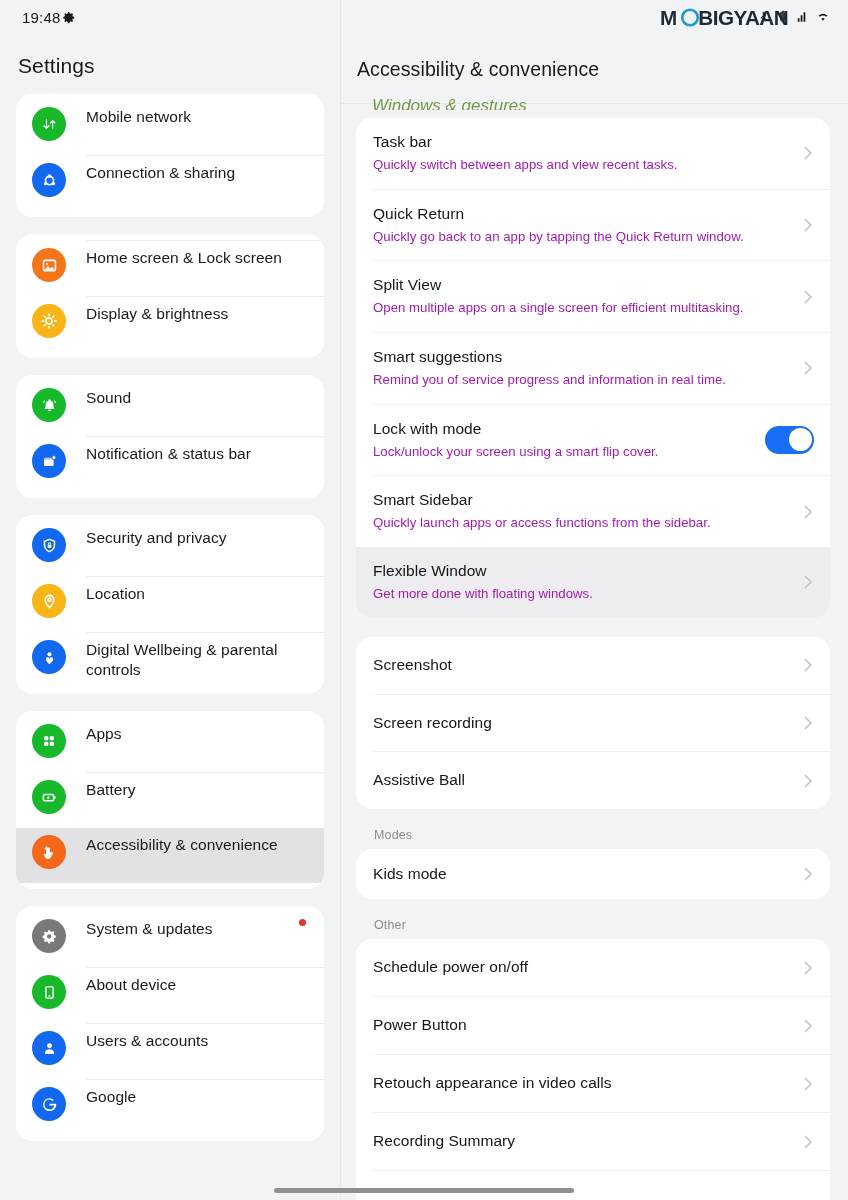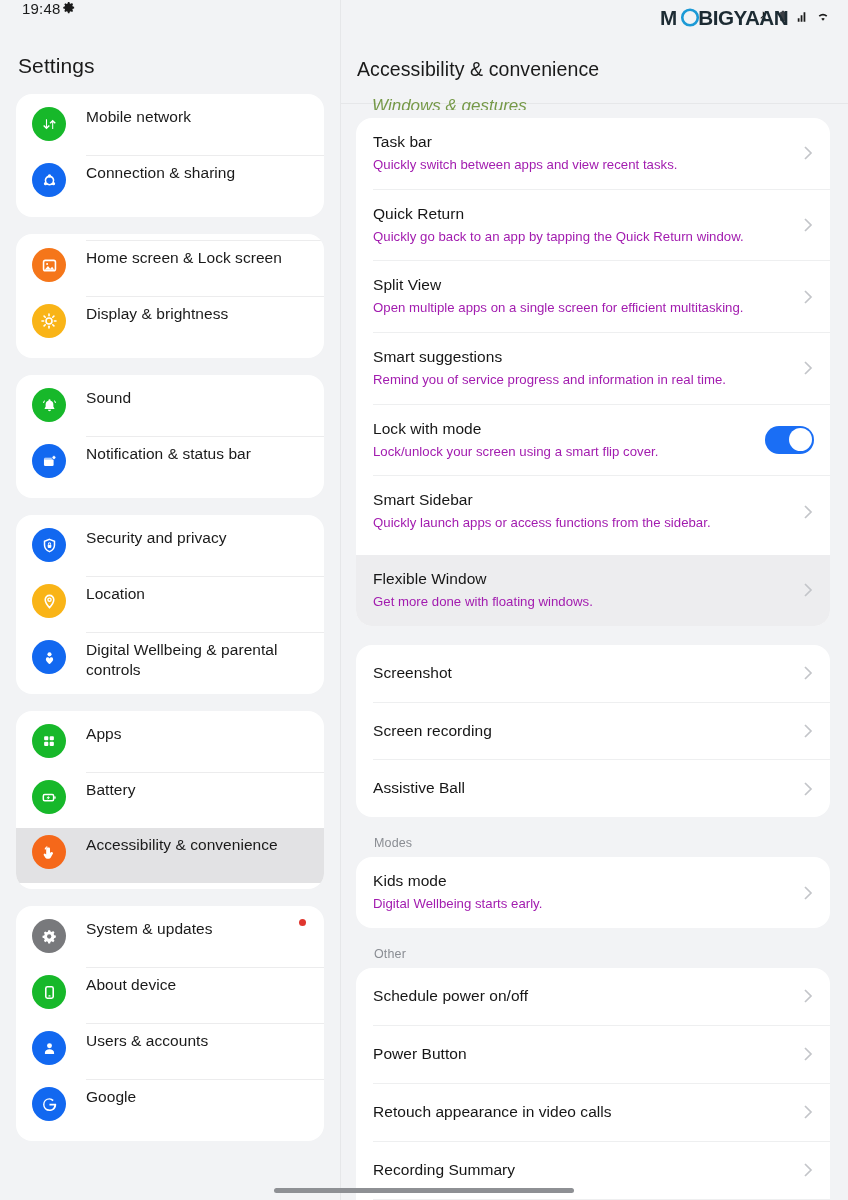--- a/index.html
+++ b/index.html
@@ -13,21 +13,21 @@
 
   
   .left {
     width: 340px; height: 1200px;
     background: #f2f3f5;
     position: relative;
     overflow: hidden;
     flex: 0 0 340px;
   }
   .statusbar {
-    height: 34px; display: flex; 
+    height: 34px; display: flex; align-items: center;
     padding-left: 22px; gap: 0;
   }
   .status-time { font-size: 15px; color: #1b1b1b; font-weight: 500; letter-spacing: .2px; }
   .status-gear { width: 15px; height: 15px; display: block; }
   .settings-title {
     font-size: 21px; color: #1a1a1a; padding: 20px 0 16px 18px; letter-spacing: .1px;
   }
   .nav-scroll { position: relative; }
   .card {
     background: #fff; border-radius: 16px; margin: 0 16px 17px 16px;
@@ -67,21 +67,21 @@
     height: 14px; overflow: hidden; position: relative; top: -8px;
     opacity: .75;
     font-style: italic;
   }
   .sec-label { font-size: 12.5px; color: #8a8d93; padding: 0 0 7px 18px; letter-spacing: .15px; }
   .rcard { background: #fff; border-radius: 16px; overflow: hidden; margin-bottom: 19px; }
   .ritem {
     display: flex; align-items: center; padding: 14px 16px 14px 17px;
     min-height: 50px; position: relative;
   }
-  .ritem.shaded { background: #ededef; margin-top: 8px; }
+  .ritem.shaded { background: #ededef; }
   .ritem-texts { flex: 1 1 auto; padding-right: 16px; }
   .ritem-title { font-size: 15.5px; color: #161616; line-height: 1.35; letter-spacing: .05px; }
   .ritem-sub { font-size: 13.2px; color: #a21caf; line-height: 1.42; margin-top: 3px; letter-spacing: .02px; }
   .ritem-title.solo { padding: 4px 0; }
   .chev { flex: 0 0 auto; width: 12px; height: 20px; }
   .rdiv { height: 1px; background: #eeeff0; margin-left: 17px; }
   .toggle {
     width: 49px; height: 28px; border-radius: 14px; position: relative; flex: 0 0 49px;
   }
   .toggle .knob {
@@ -474,21 +474,20 @@
                 <path d="M3 4l6 6-6 6" fill="none" stroke="#c3c5c9" stroke-width="1.7"></path>
               </svg></span>
         </div>
       </div>
 
       <div class="sec-label">Modes</div>
       <div class="rcard">
         <div class="ritem">
           <div class="ritem-texts">
             <div class="ritem-title">Kids mode</div>
-            <div class="ritem-sub">Digital Wellbeing starts early.</div>
           </div>
           <span class="chev"><svg viewBox="0 0 12 20" width="12" height="20">
                 <path d="M3 4l6 6-6 6" fill="none" stroke="#c3c5c9" stroke-width="1.7"></path>
               </svg></span>
         </div>
       </div>
 
       <div class="sec-label">Other</div>
       <div class="rcard">
         <div class="ritem">

